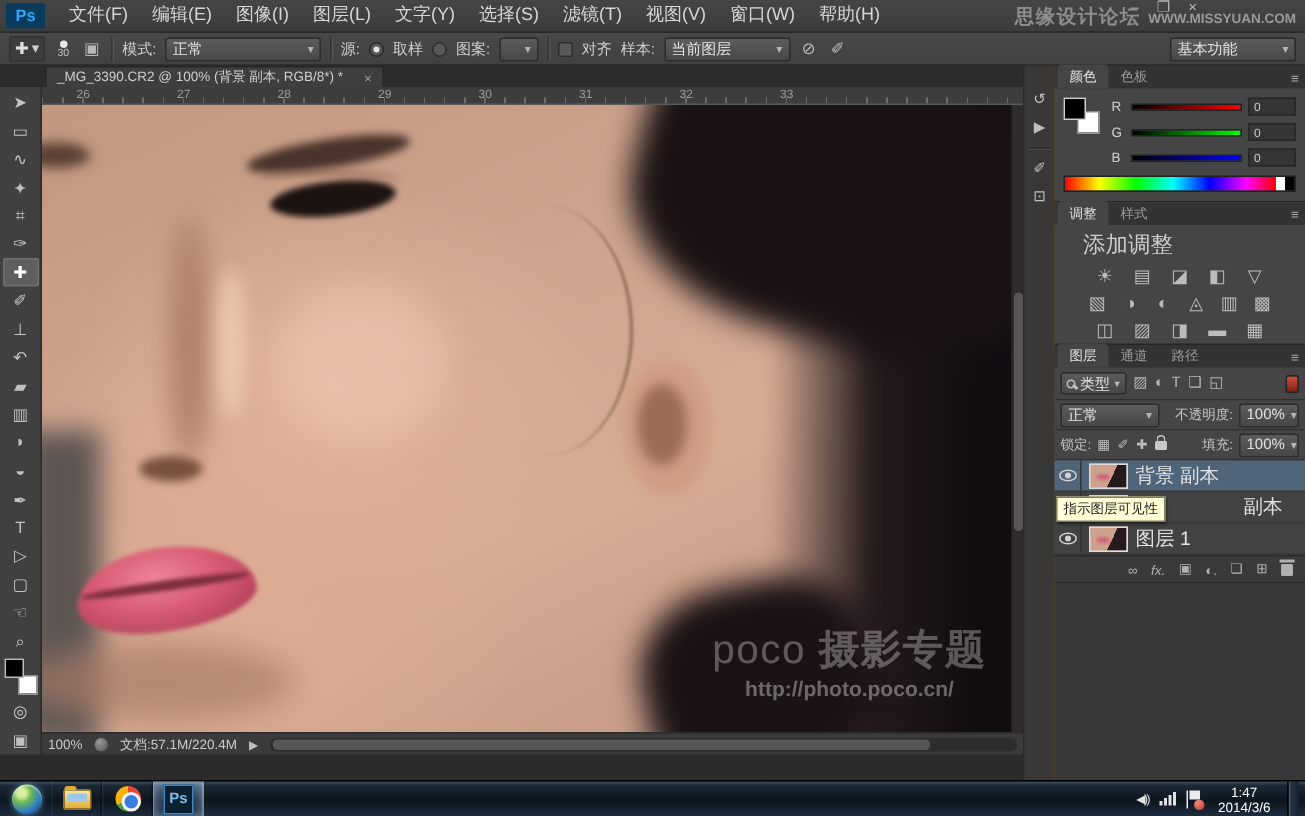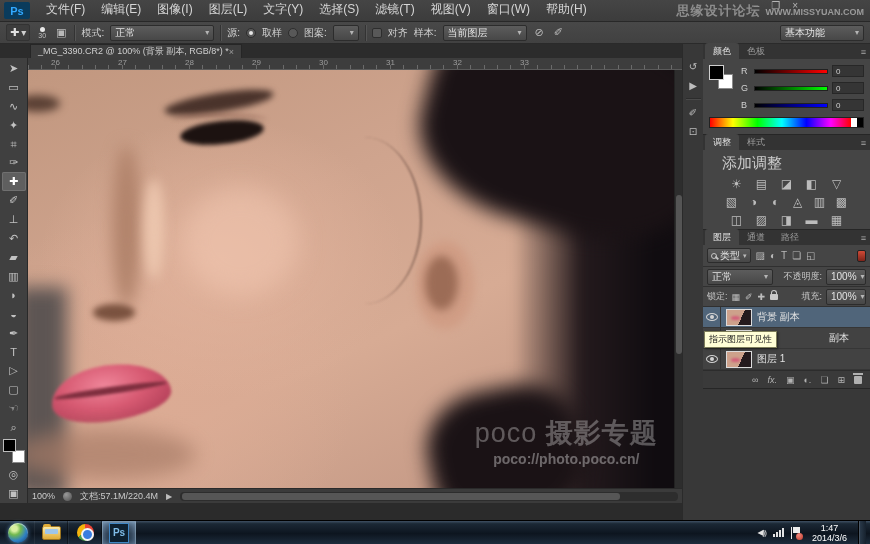--- a/index.html
+++ b/index.html
@@ -38,21 +38,21 @@
   .sel .arr { font-size:8px; color:#b5b5b5; }
   .radio { width:10px; height:10px; border-radius:50%; background:#585858; border:1px solid #2d2d2d; position:relative; }
   .radio.on::after { content:''; position:absolute; left:2px; top:2px; width:4px; height:4px; border-radius:50%; background:#e5e5e5; }
   .cb { width:10px; height:10px; background:#585858; border:1px solid #2d2d2d; border-radius:2px; }
   .opticon { font-size:11px; color:#b9b9b9; padding:0 2px; }
   .ws-right { margin-left:auto; }
 
   
   .tabrow { position:absolute; left:0; top:44px; width:682px; height:14px; background:#2c2c2c; }
   .doctab { position:absolute; left:30px; top:0; height:14px; background:#3e3e3e;
-    border:1px solid #262626; border-bottom:none; display:flex; align-items:center; gap:0;
+    border:1px solid #262626; border-bottom:none; display:flex; align-items:center; gap:14px;
     padding:0 7px; font-size:9px; color:#cfcfcf; }
   .doctab .x { color:#9a9a9a; font-size:9px; }
 
   
   .toolbar { position:absolute; left:0; top:58px; width:28px; height:445px; background:#404040;
     border-right:1px solid #292929; display:flex; flex-direction:column; align-items:center; padding-top:1px; }
   .tool { width:24px; height:19px; display:flex; align-items:center; justify-content:center;
     font-size:11px; color:#c2c2c2; border-radius:2px; }
   .tool.active { background:#5f5f5f; color:#fff; box-shadow:inset 0 0 0 1px #707070; }
   .swatches { position:relative; width:22px; height:24px; margin:2px 0; }
@@ -169,21 +169,21 @@
   .lockicons { display:flex; gap:5px; align-items:center; font-size:9px; color:#bdbdbd; }
   .layerlist { background:#3f3f3f; }
   .lay { position:relative; display:flex; align-items:center; height:21px; border-bottom:1px solid #363636; background:#424242; }
   .lay.selected { background:#50657a; }
   .eyecell { width:18px; height:100%; border-right:1px solid #333; display:flex; align-items:center; justify-content:center; flex:none; }
   .eyeicon { width:12px; height:8px; border:1px solid #d2d2d2; border-radius:50%; position:relative; display:inline-block; }
   .eyeicon::after { content:''; position:absolute; left:3px; top:1px; width:4px; height:4px; border-radius:50%; background:#d2d2d2; }
   .thumb { width:26px; height:17px; margin:0 5px; border:1px solid #dcdcdc; flex:none;
     background:linear-gradient(115deg,#cda18b 58%,#241a1d 58%),#cda18b; position:relative; }
   .thumb::after { content:''; position:absolute; left:18%; top:42%; width:38%; height:30%; background:#d2607a; border-radius:50%; filter:blur(1px); }
-  .lname { font-size:10px; color:#e2e2e2; white-space:nowrap; }
+  .lname { font-size:13px; color:#e2e2e2; white-space:nowrap; }
   .lname.italic { font-style:italic; }
   .laylock { margin-left:auto; margin-right:8px; }
   .lockicon { display:inline-block; width:8px; height:6px; background:#c8c8c8; position:relative; border-radius:1px; }
   .lockicon::before { content:''; position:absolute; left:1px; top:-4px; width:4px; height:4px;
     border:1.5px solid #c8c8c8; border-bottom:none; border-radius:3px 3px 0 0; }
   .tooltip { position:absolute; left:1px; top:3px; z-index:6; background:#fffed6; border:1px solid #7d7d5a;
     font-size:9px; color:#1c1c1c; padding:1px 4px; white-space:nowrap; box-shadow:1px 1px 2px rgba(0,0,0,.5); }
   .lname.offset { margin-left:72px; }
   .layfill { flex:1; background:#3f3f3f; }
   .laybottom { height:18px; background:#3a3a3a; border-top:1px solid #2c2c2c; display:flex; align-items:center;
@@ -364,21 +364,21 @@
     <div class="ph chin-shadow"></div>
     <div class="ph ear"></div>
     <div class="ph ear-shadow"></div>
     <div class="ph hair-side"></div>
     <div class="ph hair-top"></div>
     <div class="ph hair-bottom"></div>
     <div class="wm">
       <div class="wm-line1">
         <span class="wm-brand">poco </span><span class="wm-title">摄影专题</span>
       </div>
-      <div class="wm-url">poco://photo.poco.cn/</div>
+      <div class="wm-url">http://photo.poco.cn/</div>
     </div>
   </div>
 
   <div class="vscroll">
     <div class="vthumb"></div>
   </div>
 
   <div class="statusbar">
     <span>100%</span>
     <span class="statcircle"></span>

